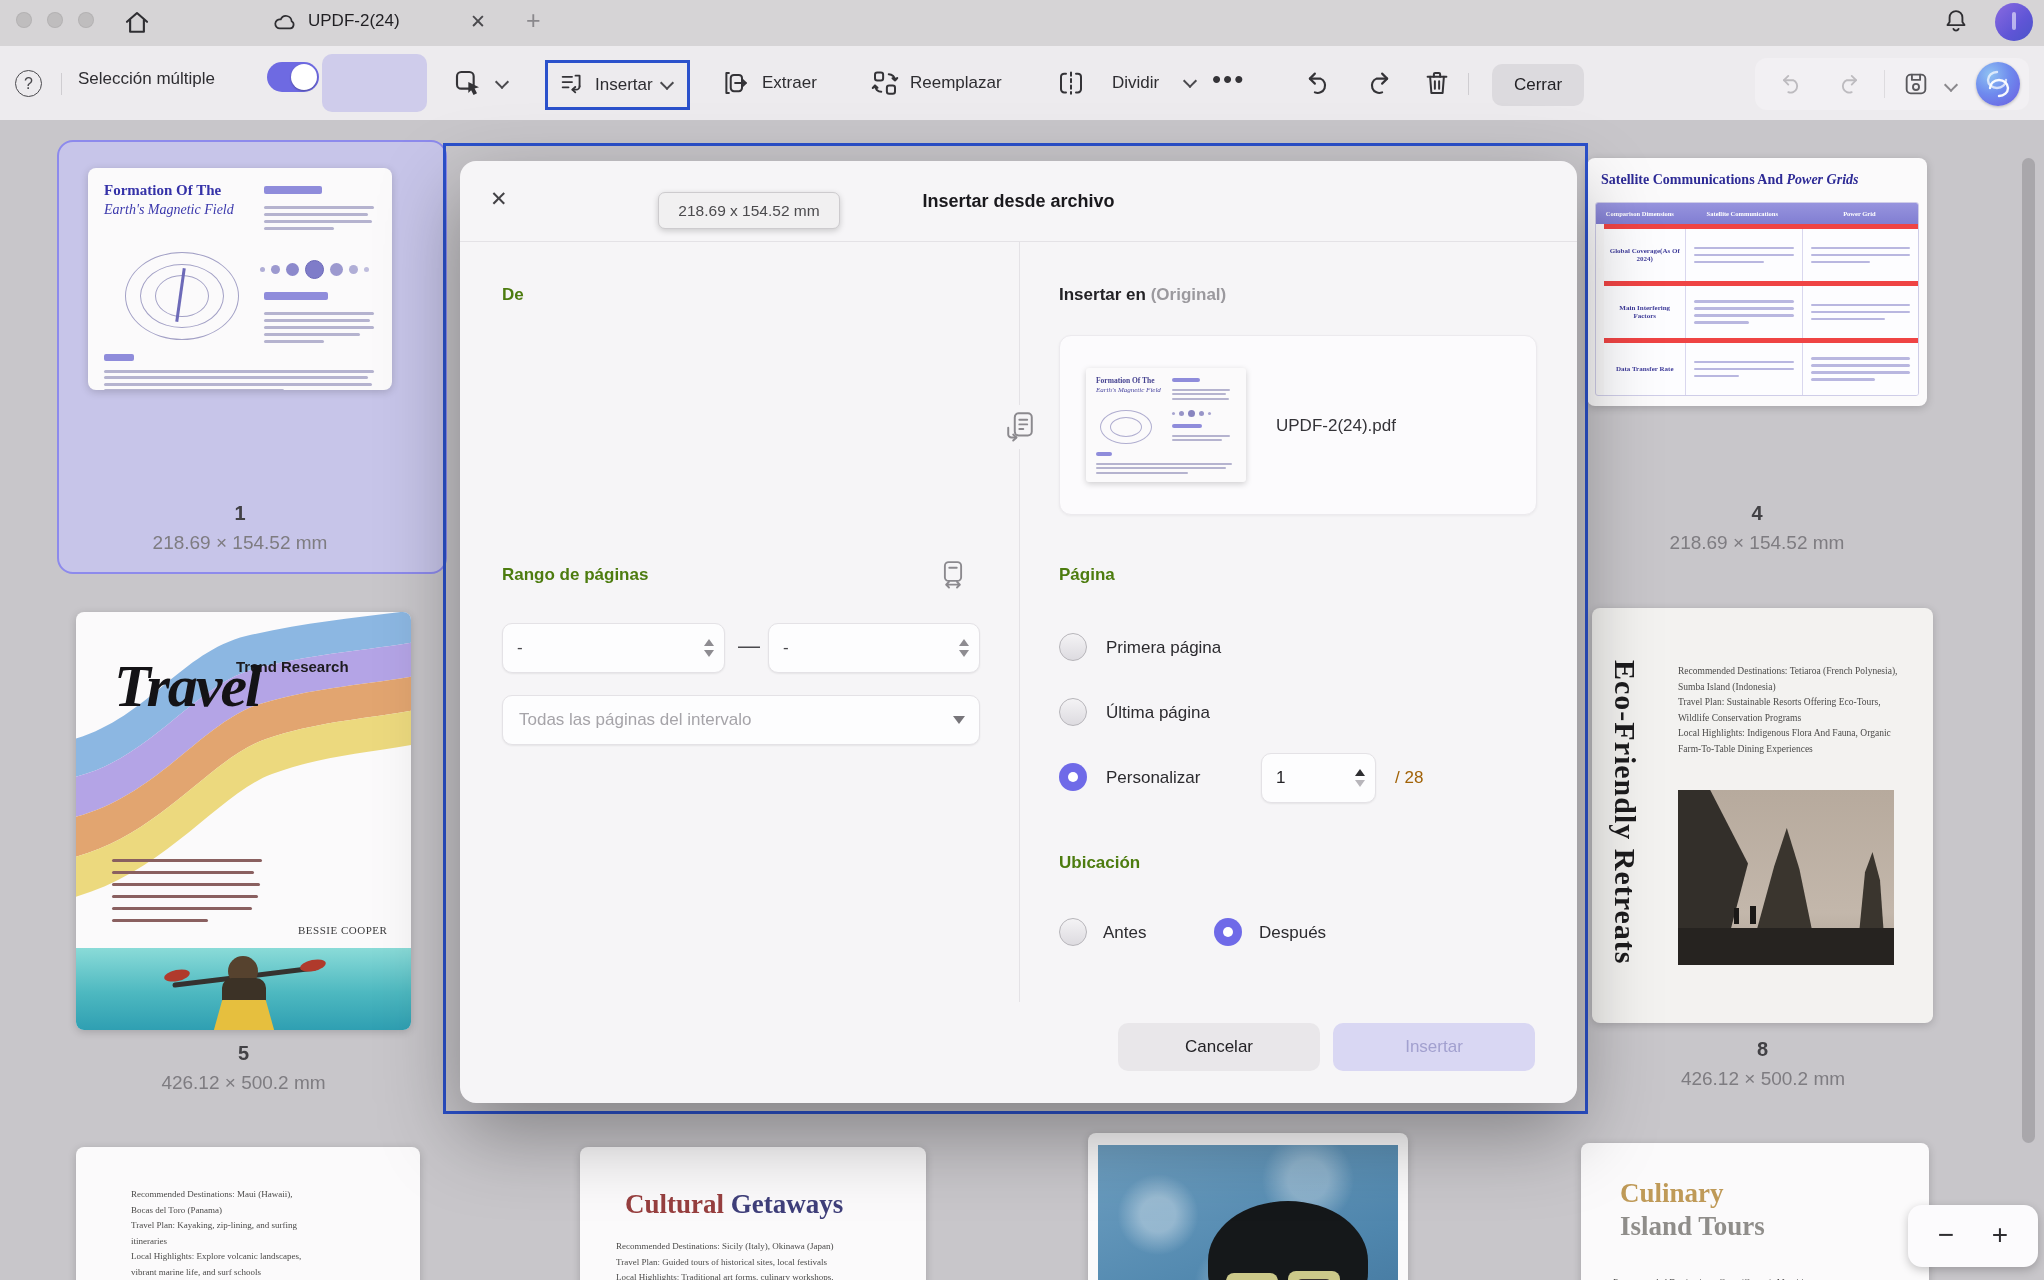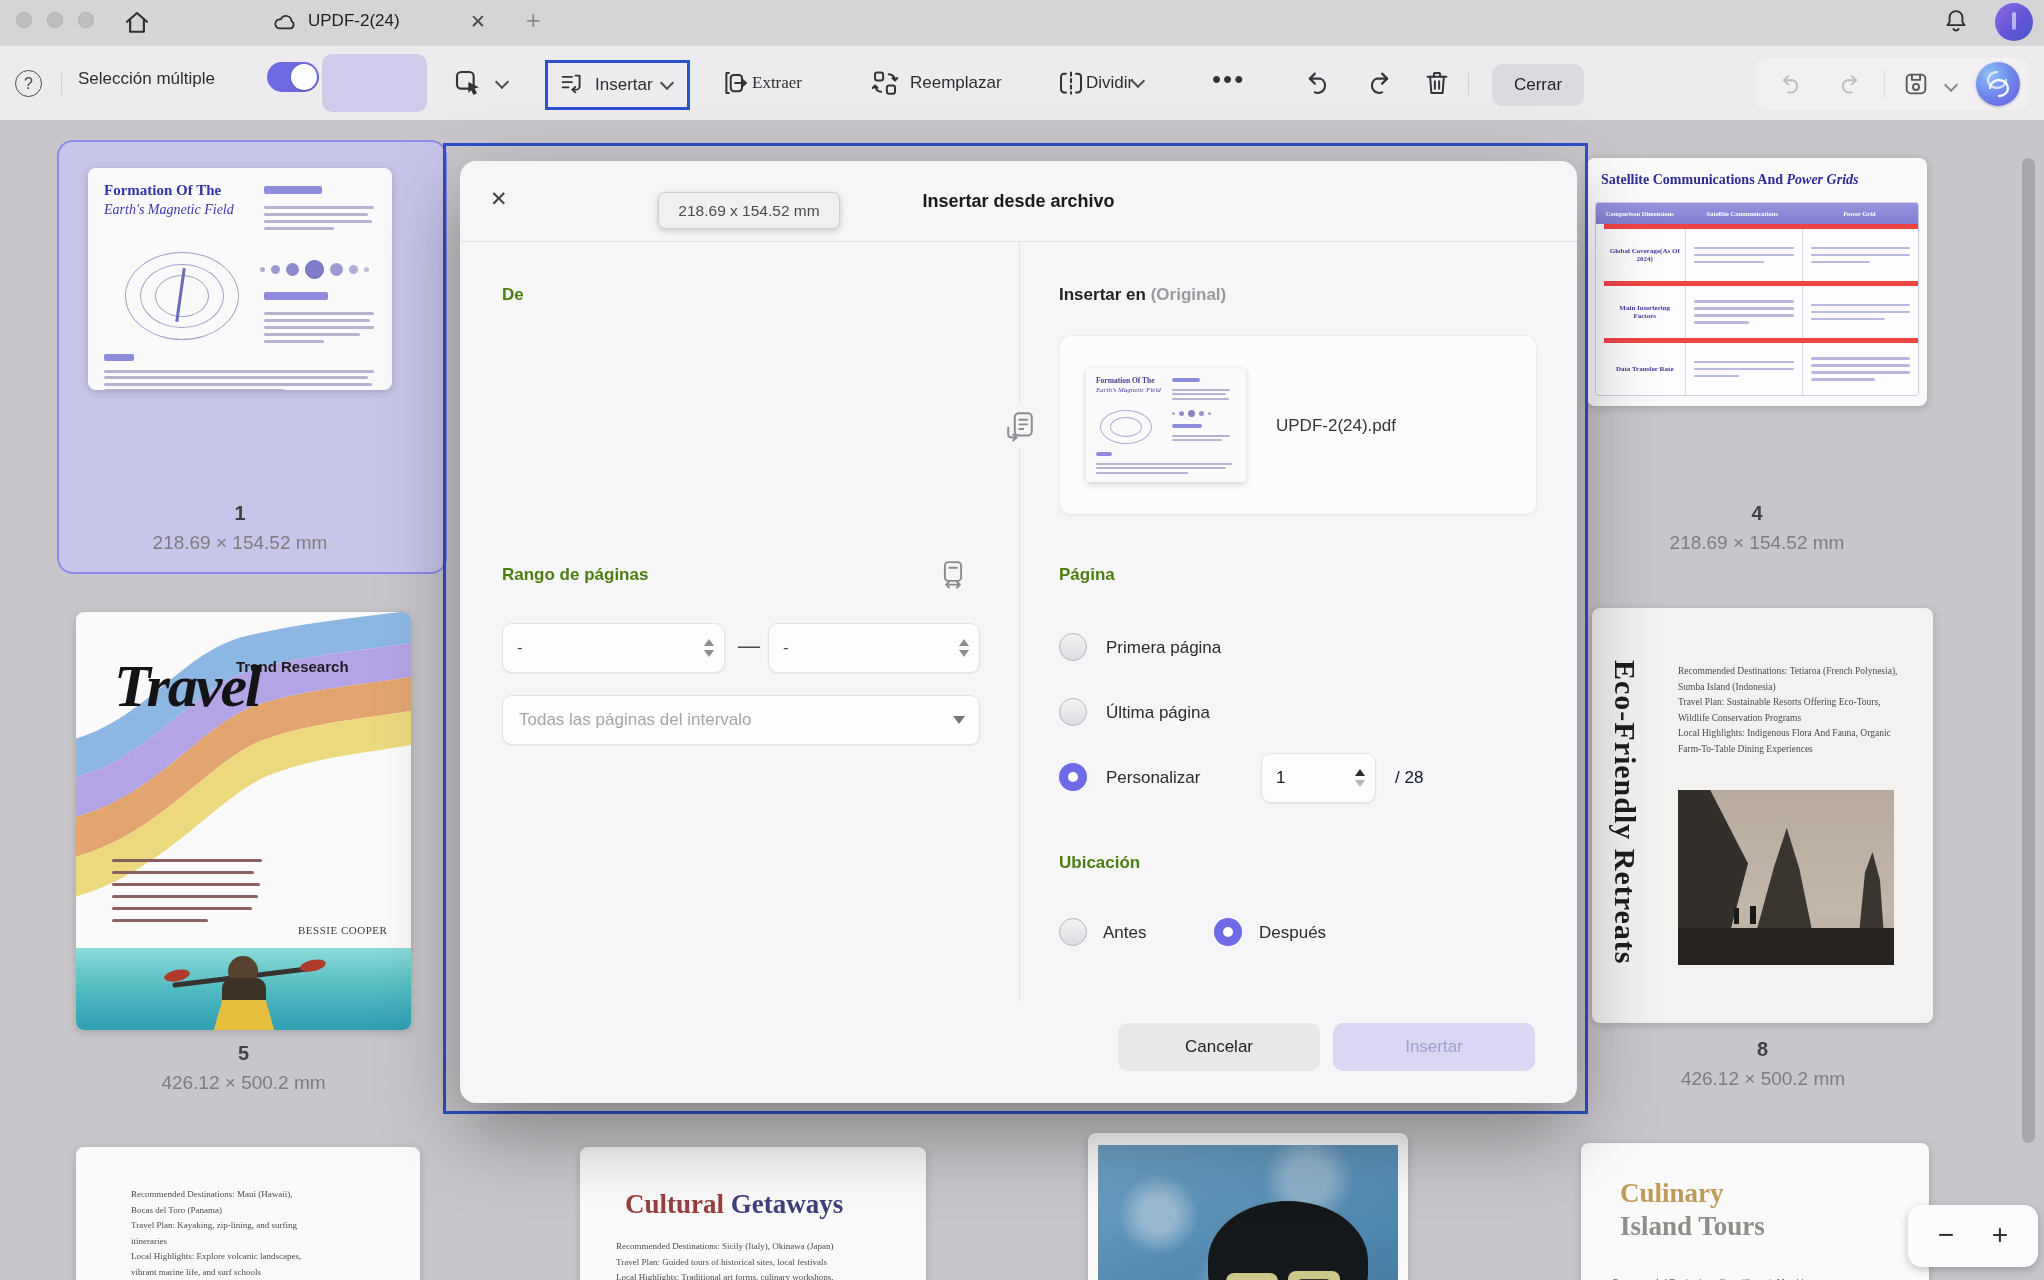--- a/index.html
+++ b/index.html
@@ -144,41 +144,41 @@
           <path d="M4 9.5 H12"></path>
           <path d="M4 14 H9"></path>
         <path d="M15 4 H18.5 V13"></path>
         <path d="M18.5 13 a3 3 0 0 1 -3 3 H12.5"></path>
           <path d="M14.8 13.7 L12.3 16 L14.8 18.3"></path>
       </svg>
       <span class="tool-label">Insertar</span>
       <span class="chev" style="margin-top:-4px;"></span>
     </div>
 
-    <div class="abs" style="left:722px;top:22px;display:flex;align-items:center;gap:0;font-family:Liberation Serif, serif;">
+    <div class="abs" style="left:722px;top:22px;display:flex;align-items:center;gap:10px;">
       <svg width="30" height="30" viewBox="0 0 24 24" fill="none" stroke="#343337" stroke-width="1.6" stroke-linecap="round" stroke-linejoin="round">
         <path d="M5.5 4 H3.5 V20 H5.5"></path>
         <rect x="7" y="5.5" width="9" height="13" rx="2.5"></rect>
         <path d="M10.5 12 H19"></path>
           <path d="M16.5 9.5 L19 12 L16.5 14.5"></path>
       </svg>
       <span class="tool-label">Extraer</span>
     </div>
 
     <div class="abs" style="left:870px;top:22px;display:flex;align-items:center;gap:10px;">
       <svg width="30" height="30" viewBox="0 0 24 24" fill="none" stroke="#343337" stroke-width="1.6" stroke-linecap="round" stroke-linejoin="round">
         <rect x="4" y="3.5" width="6.5" height="6.5" rx="1.8"></rect>
         <rect x="13.5" y="14" width="6.5" height="6.5" rx="1.8"></rect>
         <path d="M15 5 a5 5 0 0 1 5 5 M20 10 l-2-1.8 M20 10 l1.8-2"></path>
         <path d="M9 19 a5 5 0 0 1 -5 -5 M4 14 l2 1.8 M4 14 l-1.8 2"></path>
       </svg>
       <span class="tool-label">Reemplazar</span>
     </div>
 
-    <div class="abs" style="left:1056px;top:22px;display:flex;align-items:center;gap:0;">
+    <div class="abs" style="left:1056px;top:22px;display:flex;align-items:center;gap:26px;">
       <svg width="30" height="30" viewBox="0 0 24 24" fill="none" stroke="#343337" stroke-width="1.6" stroke-linecap="round" stroke-linejoin="round">
         <path d="M8 4.5 H6.5 a2.5 2.5 0 0 0 -2.5 2.5 V17 a2.5 2.5 0 0 0 2.5 2.5 H8"></path>
         <path d="M16 4.5 H17.5 a2.5 2.5 0 0 1 2.5 2.5 V17 a2.5 2.5 0 0 1 -2.5 2.5 H16"></path>
         <path d="M12 3.5 V20.5" stroke-dasharray="2.6 2.6"></path>
       </svg>
       <span class="tool-label">Dividir</span>
       <span class="chev" style="margin-top:-4px;"></span>
     </div>
 
     <div class="abs" style="left:1212px;top:18px;font-size:26px;letter-spacing:2px;color:#343337;">•••</div>
@@ -559,21 +559,21 @@
 
       <div class="radio sel" style="left:599px;top:602px;"></div>
       <div class="radio-label" style="left:646px;top:607px;">Personalizar</div>
       <div class="num-input" style="left:801px;top:592px;width:113px;height:48px;">
         <span class="num-val" style="color:#232226;">1</span>
         <span class="spinner">
           <span class="tri-up" style="border-bottom-color:#2e2d31;"></span>
           <span class="tri-down" style="border-top-color:#b8b6bb;"></span>
         </span>
       </div>
-      <div class="abs" style="left:935px;top:607px;font-size:17px;color:#0f172a;">/ 28</div>
+      <div class="abs" style="left:935px;top:607px;font-size:17px;color:#a16207;">/ 28</div>
 
       <div class="abs sec-label" style="left:599px;top:692px;">Ubicación</div>
 
       <div class="radio" style="left:599px;top:757px;"></div>
       <div class="radio-label" style="left:643px;top:762px;">Antes</div>
       <div class="radio sel" style="left:754px;top:757px;"></div>
       <div class="radio-label" style="left:799px;top:762px;">Después</div>
 
       <div class="dlg-btn" style="left:658px;top:862px;background:#e9e7ea;color:#232226;">
         <span>Cancelar</span>

